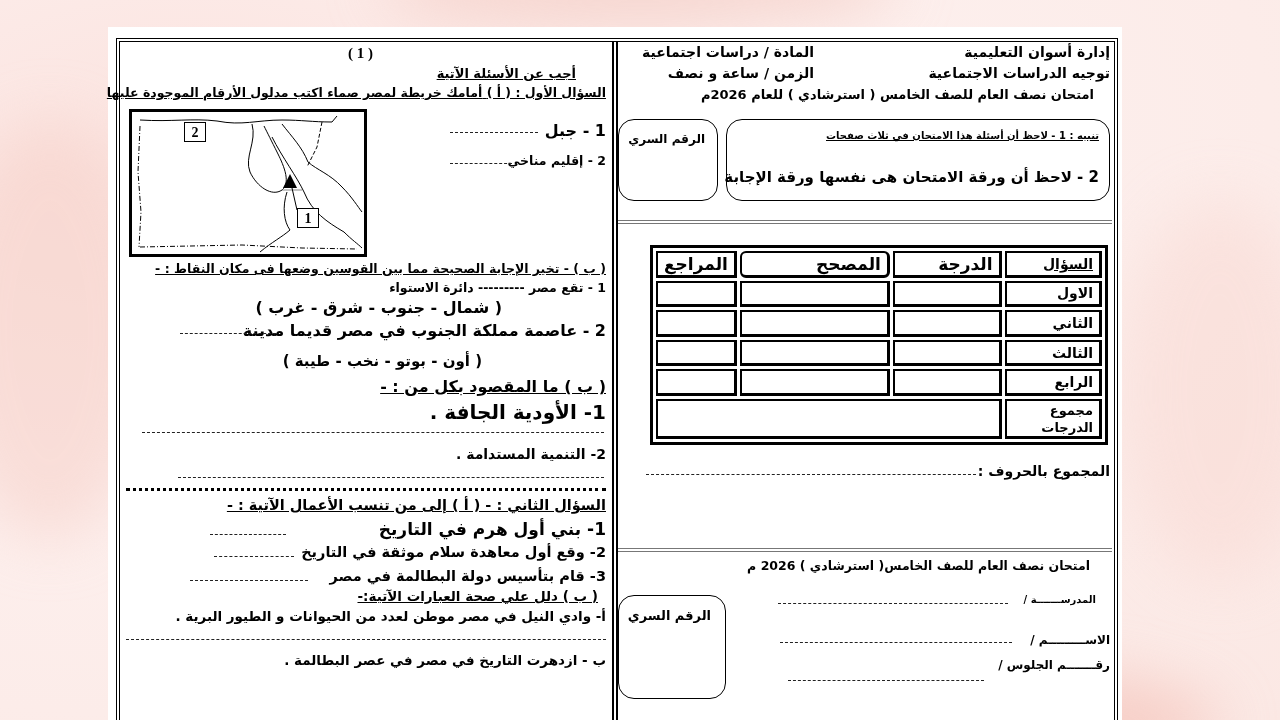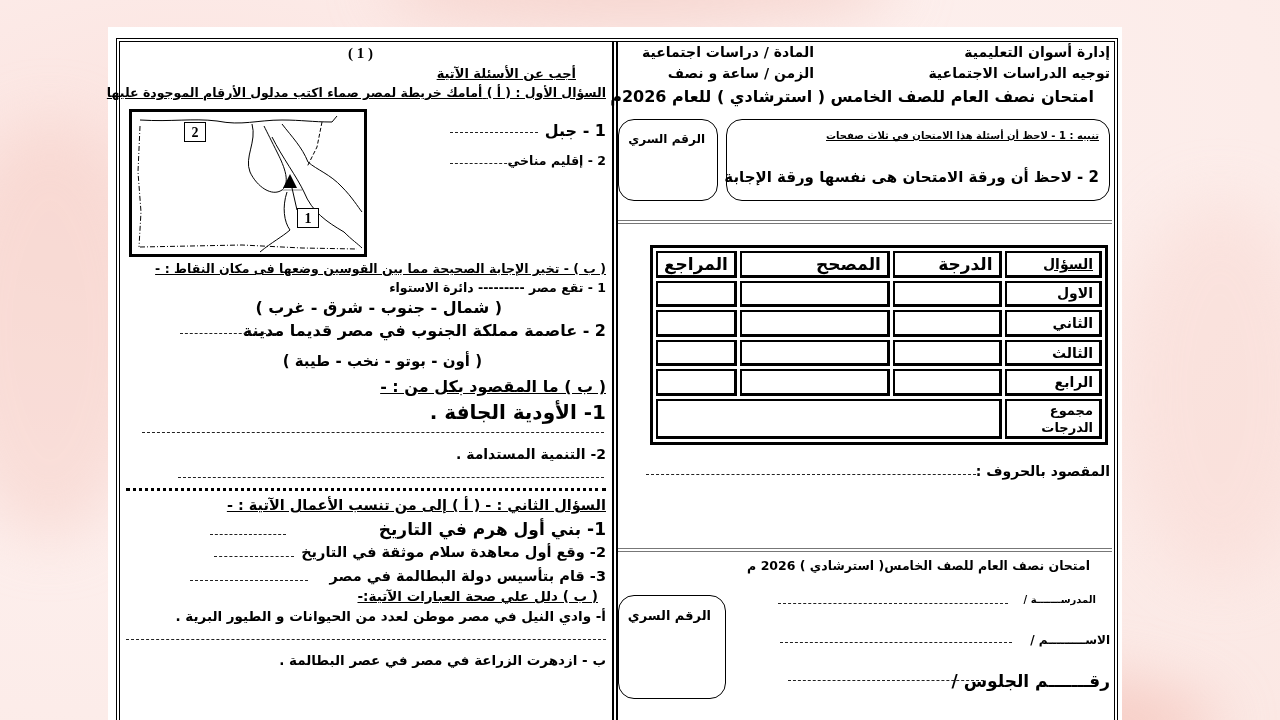--- a/index.html
+++ b/index.html
@@ -129,46 +129,46 @@
       <div class="t" style="right:6px; top:477px; font-size:17px;">1- بني أول هرم في التاريخ</div>
       <div class="dash" style="left:90px; top:492px; width:76px;"></div>
       <div class="t" style="right:6px; top:502px; font-size:14.5px;">2- وقع أول معاهدة سلام موثقة في التاريخ</div>
       <div class="dash" style="left:94px; top:514px; width:80px;"></div>
       <div class="t" style="right:6px; top:526px; font-size:14.5px;">3- قام بتأسيس دولة البطالمة في مصر</div>
       <div class="dash" style="left:70px; top:538px; width:118px;"></div>
 
       <div class="t u" style="right:14px; top:546px; font-size:13.5px;">( ب ) دلل علي صحة العبارات الآتية:-</div>
       <div class="t" style="right:6px; top:566px; font-size:13.5px;">أ- وادي النيل في مصر موطن لعدد من الحيوانات و الطيور البرية   .</div>
       <div class="dash" style="left:6px; top:597px; width:480px;"></div>
-      <div class="t" style="right:6px; top:610px; font-size:13.5px;">ب - ازدهرت الزراعة في مصر في عصر البطالمة     .</div>
+      <div class="t" style="right:6px; top:610px; font-size:13.5px;">ب - ازدهرت التاريخ في مصر في عصر البطالمة     .</div>
     </div>
 
     <div class="col right">
       <div class="t" style="right:4px; top:2px; font-size:14px;">إدارة أسوان التعليمية</div>
       <div class="t" style="right:300px; top:2px; font-size:14px;">المادة / دراسات اجتماعية</div>
       <div class="t" style="right:4px; top:23px; font-size:14px;">توجيه الدراسات الاجتماعية</div>
       <div class="t" style="right:300px; top:23px; font-size:14px;">الزمن / ساعة و نصف</div>
-      <div class="t" style="right:20px; top:45px; font-size:16px;">امتحان نصف العام للصف الخامس ( استرشادي ) للعام  2026م</div>
+      <div class="t" style="right:20px; top:45px; font-size:13px;">امتحان نصف العام للصف الخامس ( استرشادي ) للعام  2026م</div>
 
       <div class="rbox" style="right:4px; top:77px; width:384px; height:82px;">
         <div class="t" style="right:10px; top:10px; font-size:10px;text-decoration:underline;">تنبيه : 1 -  لاحظ أن أسئلة هذا الامتحان في ثلاث صفحات</div>
         <div class="t" style="right:10px; top:48px; font-size:15px;">2 - لاحظ أن ورقة الامتحان هى نفسها ورقة الإجابة</div>
       </div>
       <div class="rbox" style="left:0; top:77px; width:100px; height:82px;">
         <div class="t" style="right:12px; top:12px; font-size:12px;">الرقم السري</div>
       </div>
 
       <div class="dbl-line" style="left:0; top:178px; width:494px;"></div>
 
       <table class="grades">
         <tbody>
             <tr>
           <td class="head" style="width:100px; font-size:14px;text-decoration:underline;">السؤال</td>
           <td class="head" style="width:112px;">الدرجة</td>
-          <td class="head" style="width:156px;">المصحح</td>
+          <td class="head" style="width:156px;border-radius:6px;">المصحح</td>
           <td class="head">المراجع</td>
         </tr>
         <tr>
           <td>الاول</td>
           <td></td>
               <td></td>
               <td></td>
         </tr>
         <tr>
           <td>الثاني</td>
@@ -191,31 +191,31 @@
         <tr>
           <td class="sum">
             <div>مجموع</div>
             <div>الدرجات</div>
           </td>
           <td colspan="3"></td>
         </tr>
       </tbody>
         </table>
 
-      <div class="t" style="right:4px; top:421px; font-size:14px;">المقصود بالحروف :</div>
+      <div class="t" style="right:4px; top:421px; font-size:14px;">المجموع بالحروف :</div>
       <div class="dash" style="left:28px; top:432px; width:330px; border-top-width:1px;"></div>
 
       <div class="dbl-line" style="left:0; top:506px; width:494px;"></div>
       <div class="t" style="right:24px; top:516px; font-size:12.5px;">امتحان نصف العام للصف الخامس( استرشادي ) 2026 م</div>
 
       <div class="t" style="right:18px; top:552px; font-size:10px;">المدرســـــــة /</div>
       <div class="dash" style="left:160px; top:561px; width:230px; border-top-width:1px;"></div>
       <div class="t" style="right:4px; top:591px; font-size:12px;">الاســـــــــم /</div>
       <div class="dash" style="left:162px; top:600px; width:232px; border-top-width:1px;"></div>
-      <div class="t" style="right:4px; top:629px; font-size:17px;">رقـــــــم الجلوس /</div>
+      <div class="t" style="right:4px; top:616px; font-size:12px;">رقـــــــم الجلوس /</div>
       <div class="dash" style="left:170px; top:638px; width:196px; border-top-width:1px;"></div>
 
       <div class="rbox" style="left:0; top:553px; width:108px; height:104px;">
         <div class="t" style="right:14px; top:12px; font-size:13px;">الرقم السري</div>
       </div>
     </div>
   </div>
 </div>
 
 </body></html>

